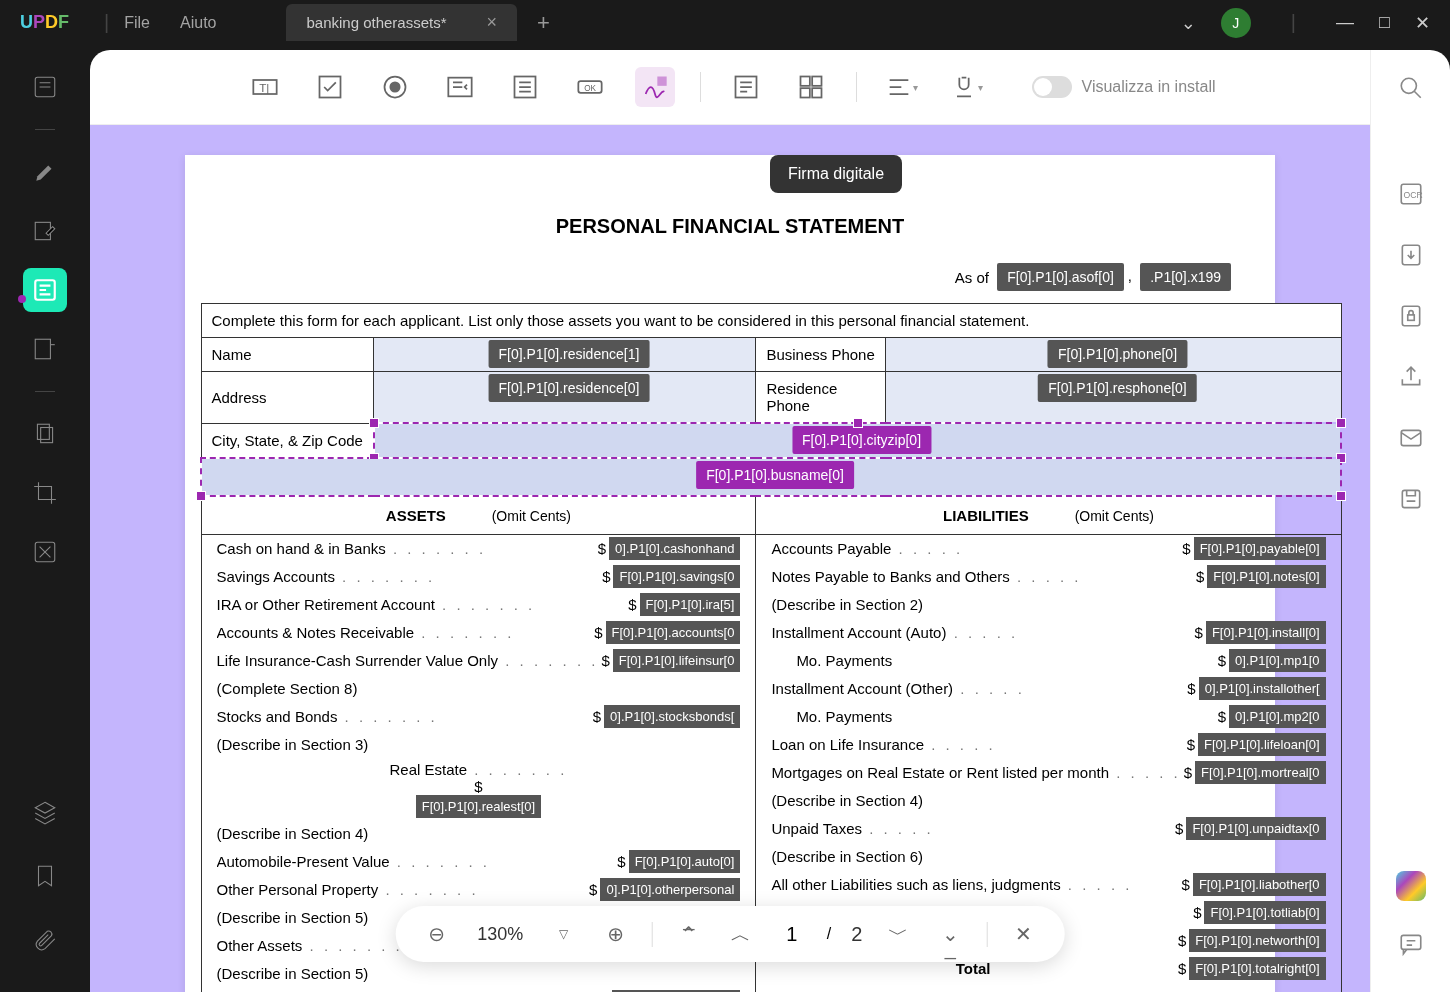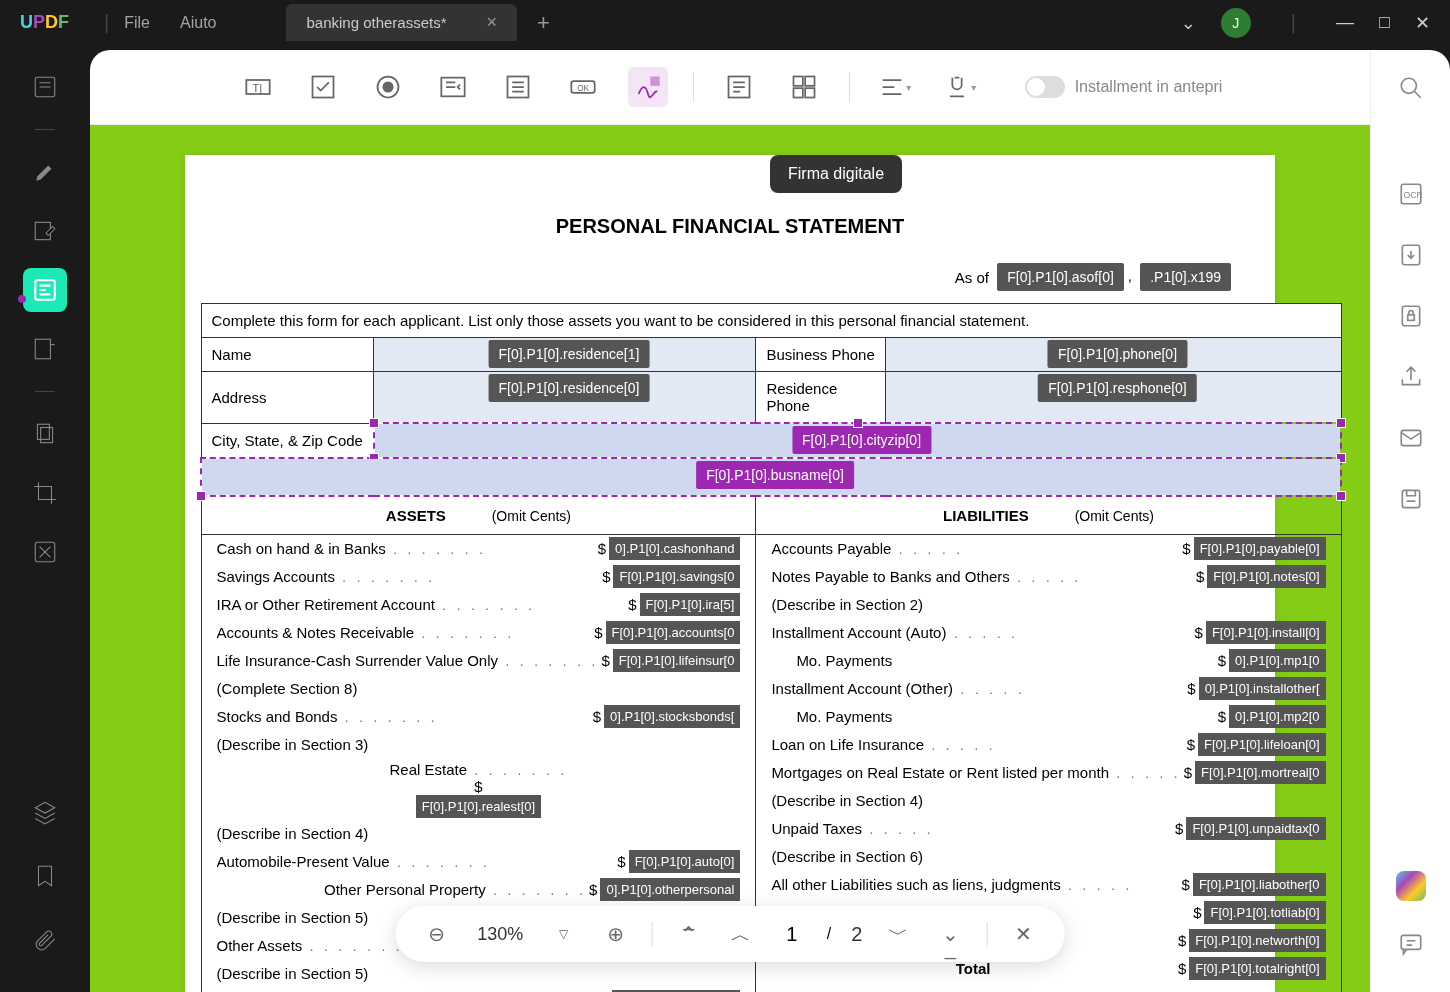--- a/index.html
+++ b/index.html
@@ -27,21 +27,21 @@
 .tb-btn{width:40px;height:40px;display:flex;align-items:center;justify-content:center;cursor:pointer;border-radius:6px;position:relative}
 .tb-btn svg{width:28px;height:28px;stroke:#666;fill:none;stroke-width:1.5}
 .tb-btn.highlighted{background:#f3e5f5}
 .tb-btn.highlighted svg{stroke:#9c27b0}
 .tb-sep{width:1px;height:30px;background:#ddd}
 .preview-toggle{display:flex;align-items:center;gap:10px;margin-left:20px}
 .toggle-sw{width:40px;height:22px;background:#ddd;border-radius:11px;position:relative;cursor:pointer}
 .toggle-sw::after{content:'';position:absolute;width:18px;height:18px;background:#fff;border-radius:50%;top:2px;left:2px}
 .preview-lbl{color:#888;font-size:16px}
 .tooltip{position:absolute;top:105px;left:680px;background:#333;color:#fff;padding:10px 18px;border-radius:8px;font-size:16px;z-index:100}
-.doc-area{height:calc(100% - 75px);overflow:auto;background:#84cc16;padding:30px 8px}
+.doc-area{height:calc(100% - 75px);overflow:auto;background:#c4b5fd;padding:30px 8px}
 .page{background:#fff;margin:0 auto;width:1090px;padding:60px 0 40px;box-shadow:0 2px 8px rgba(0,0,0,0.1);position:relative}
 .doc-title{text-align:center;font-size:20px;font-weight:bold;margin-bottom:25px}
 .asof-row{text-align:right;padding-right:40px;margin-bottom:12px;font-size:15px}
 .asof-row span{vertical-align:middle}
 .fld{display:inline-block;background:#555;color:#fff;padding:6px 10px;font-size:14px;border-radius:2px;margin:0 4px}
 .form-table{width:calc(100% - 30px);margin:0 15px;border-collapse:collapse;font-size:15px}
 .form-table td{border:1px solid #333;padding:8px 10px;position:relative}
 .instr{background:#fff}
 .label-cell{width:80px;font-weight:normal}
 .input-cell{background:#e3e8f5;position:relative}
@@ -230,21 +230,21 @@
           <span style="font-size:10px;color:#999">▾</span>
         </div>
       <div class="tb-btn">
           <svg viewBox="0 0 24 24">
             <path d="M8 4v6a4 4 0 008 0V4M10 4h4M6 20h12"></path>
           </svg>
           <span style="font-size:10px;color:#999">▾</span>
         </div>
       <div class="preview-toggle">
         <div class="toggle-sw"></div>
-        <span class="preview-lbl">Installment in antepri</span>
+        <span class="preview-lbl">Visualizza in install</span>
       </div>
     </div>
     <div class="tooltip">Firma digitale</div>
 
     <div class="doc-area">
       <div class="page">
         <div class="doc-title">PERSONAL FINANCIAL STATEMENT</div>
         <div class="asof-row">
           <span>As of</span>
           <span class="fld">F[0].P1[0].asof[0]</span>,
@@ -342,21 +342,21 @@
                       <span class="fin-fld">F[0].P1[0].realest[0]</span>
                     </div>
                     <div class="fin-line indent" style="padding: 0px 15px;">
                       <span class="fin-label">(Describe in Section 4)</span>
                     </div>
                     <div class="fin-line" style="padding: 2px 15px;">
                       <span class="fin-label">Automobile-Present Value<span class="dots"> . . . . . . .</span></span>
                       <span class="dollar">$</span>
                       <span class="fin-fld">F[0].P1[0].auto[0]</span>
                     </div>
-                    <div class="fin-line" style="padding: 2px 15px; text-align: right;">
+                    <div class="fin-line" style="padding: 2px 15px;">
                       <span class="fin-label">Other Personal Property<span class="dots"> . . . . . . .</span></span>
                       <span class="dollar">$</span>
                       <span class="fin-fld">0].P1[0].otherpersonal</span>
                     </div>
                     <div class="fin-line indent" style="padding: 0px 15px;">
                       <span class="fin-label">(Describe in Section 5)</span>
                     </div>
                     <div class="fin-line" style="padding: 2px 15px;">
                       <span class="fin-label">Other Assets<span class="dots"> . . . . . . .</span></span>
                       <span class="dollar">$</span>

